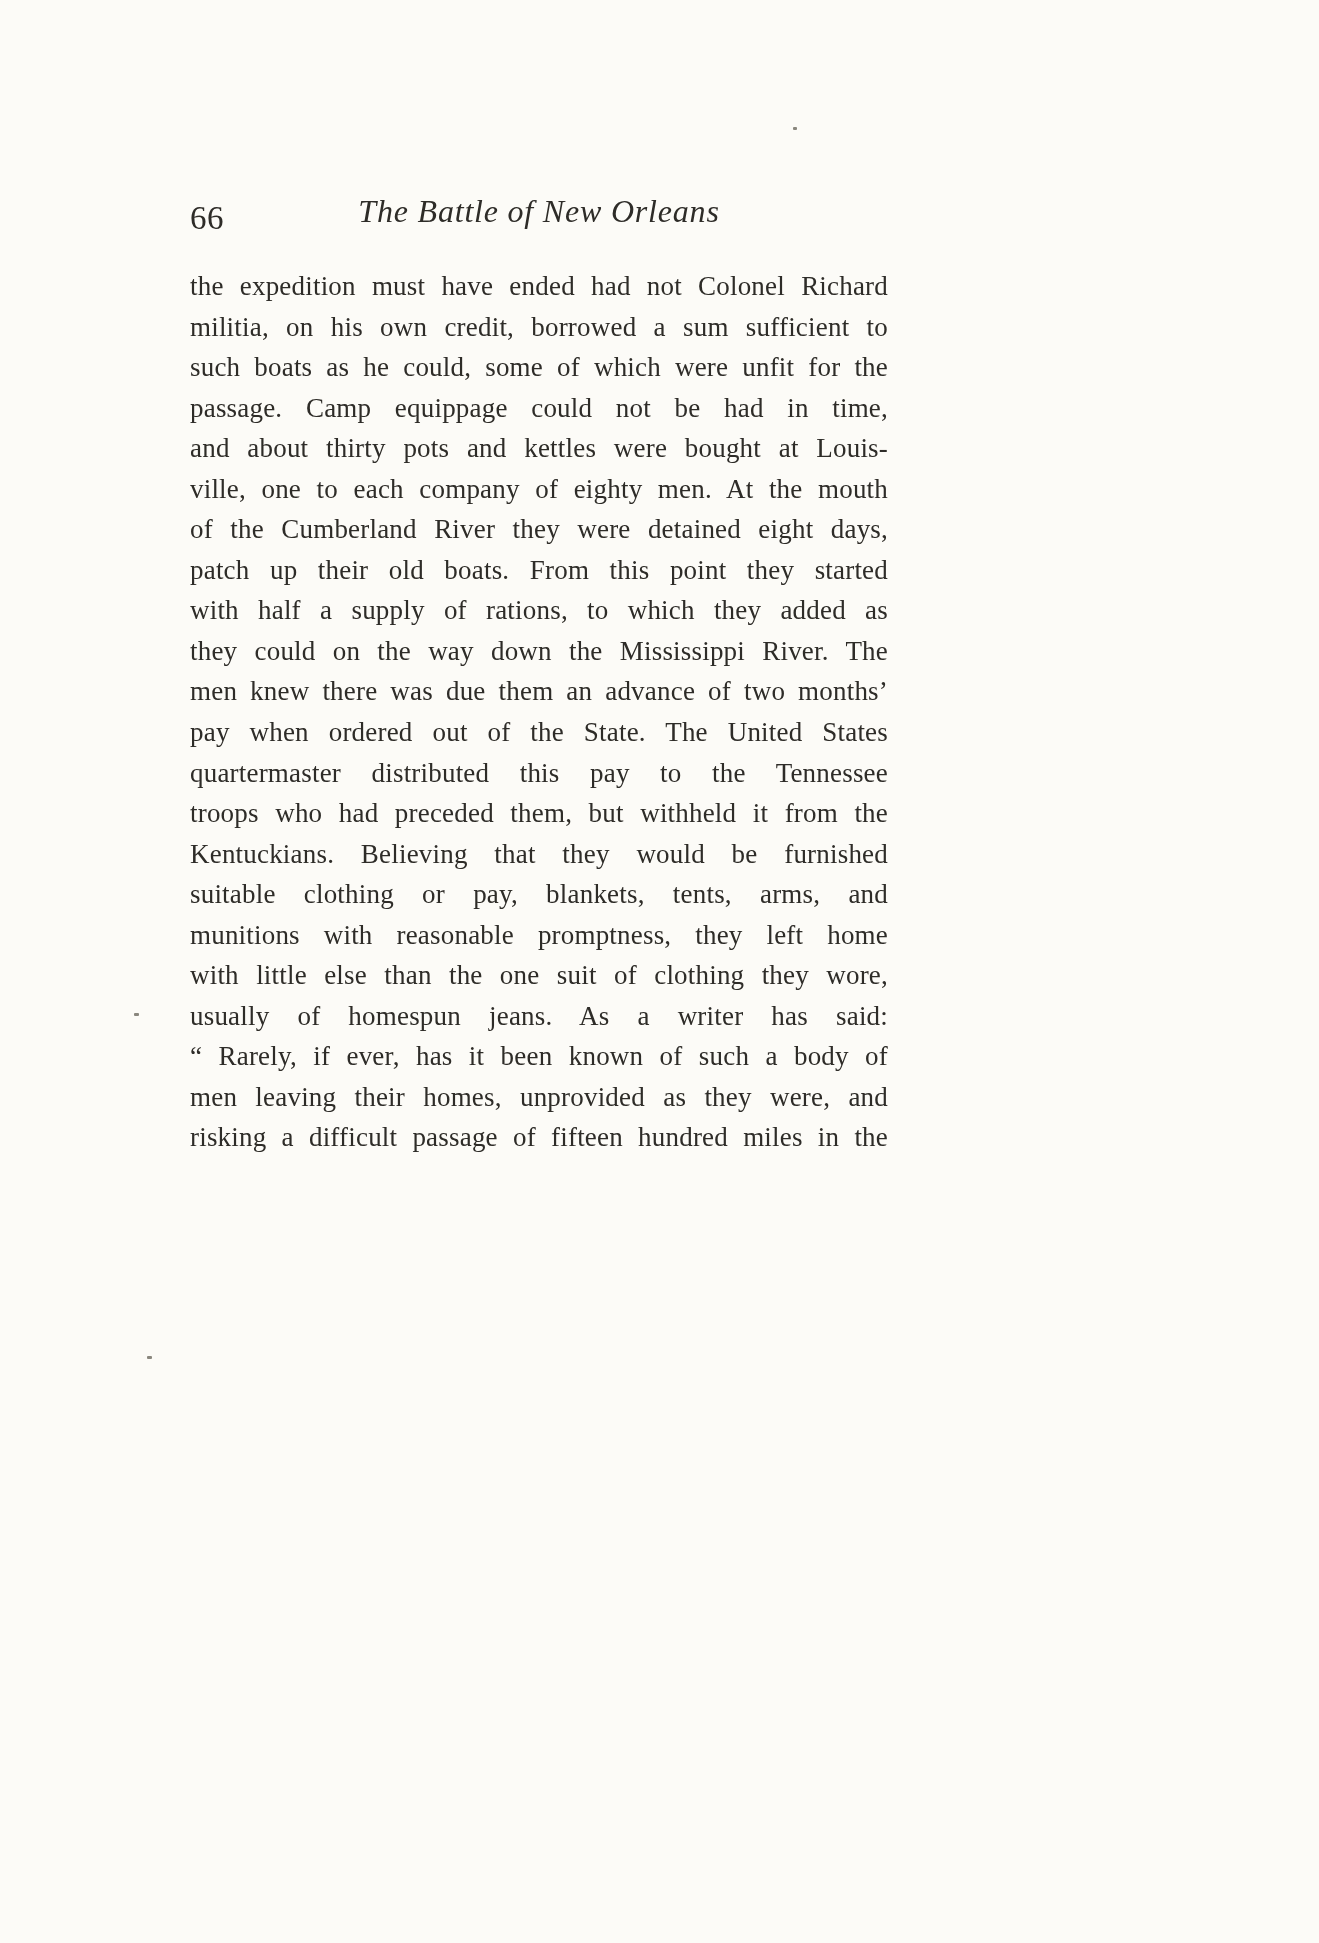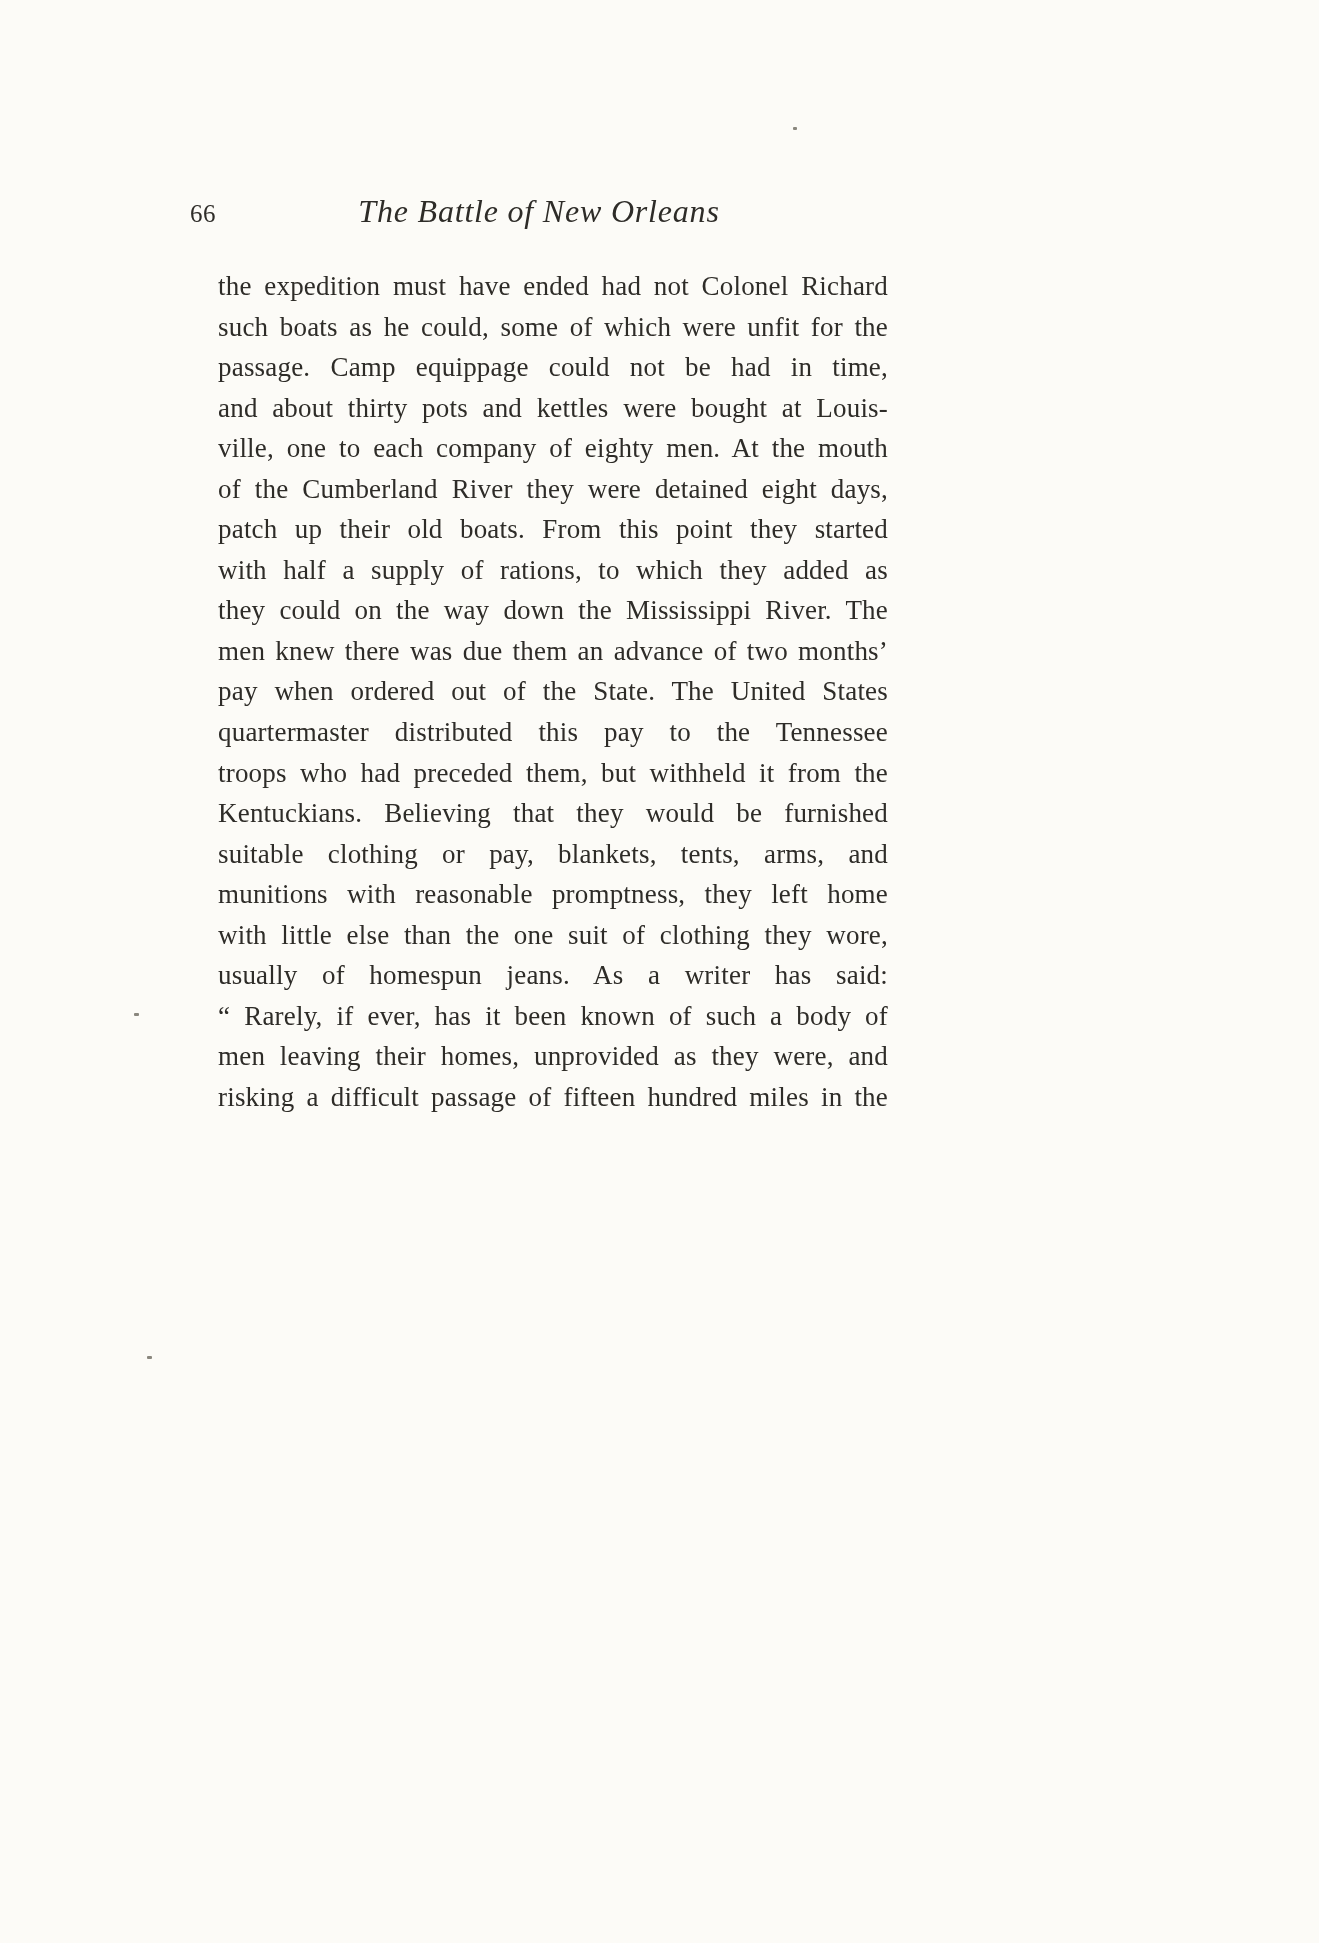--- a/index.html
+++ b/index.html
@@ -21,21 +21,21 @@
     position: absolute;
     top: 193px;
     left: 190px;
     width: 698px;
     height: 46px;
   }
   .page-number {
     position: absolute;
     left: 0;
     top: 7px;
-    font-size: 25px;
+    font-size: 33px;
     letter-spacing: 0.5px;
   }
   .running-title {
     display: block;
     text-align: center;
     font-style: italic;
     font-size: 32px;
     letter-spacing: 0.8px;
   }
   .body-text {
@@ -45,21 +45,20 @@
     width: 698px;
     font-size: 27px;
   }
   .body-text .line {
     height: 40.55px;
     line-height: 40.55px;
     text-align: justify;
     text-align-last: justify;
     white-space: nowrap;
     letter-spacing: 0.2px;
-    margin-left: 28px;
   }
   
   .speck {
     position: absolute;
     background: #8a877e;
     border-radius: 1px;
   }
   .speck-1 { left: 793px; top: 127px; width: 4px; height: 3px; }
   .speck-2 { left: 134px; top: 1013px; width: 5px; height: 3px; }
   .speck-3 { left: 147px; top: 1356px; width: 5px; height: 3px; }
@@ -73,20 +72,21 @@
   <span class="speck speck-2"></span>
   <span class="speck speck-3"></span>
 
   <div class="header">
     <span class="page-number">66</span>
     <span class="running-title">The Battle of New Orleans</span>
   </div>
 
   <div class="body-text">
       <div class="line">the expedition must have ended had not Colonel Richard</div>
+      <div class="line">militia, on his own credit, borrowed a sum sufficient to</div>
       <div class="line">such boats as he could, some of which were unfit for the</div>
       <div class="line">passage.  Camp equippage could not be had in time,</div>
       <div class="line">and about thirty pots and kettles were bought at Louis-</div>
       <div class="line">ville, one to each company of eighty men.  At the mouth</div>
       <div class="line">of the Cumberland River they were detained eight days,</div>
       <div class="line">patch up their old boats.  From this point they started</div>
       <div class="line">with half a supply of rations, to which they added as</div>
       <div class="line">they could on the way down the Mississippi River.  The</div>
       <div class="line">men knew there was due them an advance of two months’</div>
       <div class="line">pay when ordered out of the State.  The United States</div>

